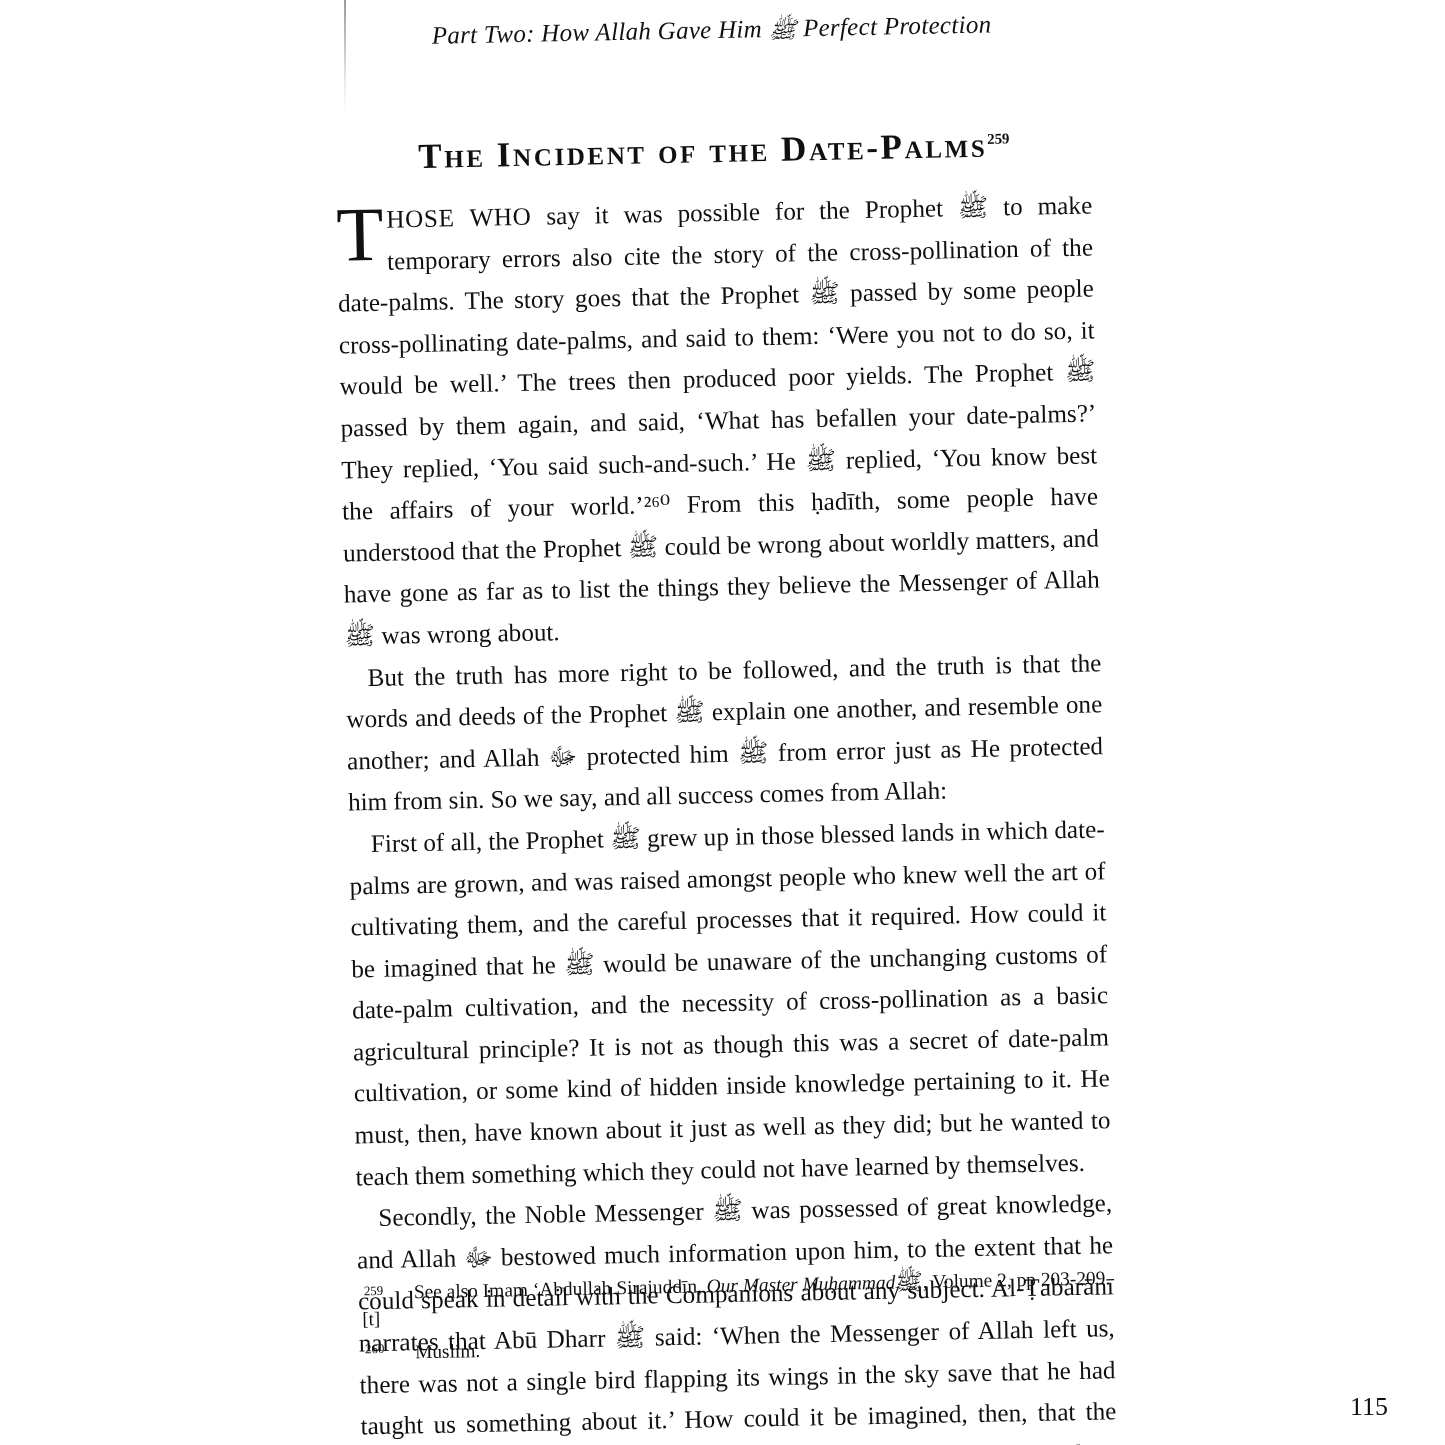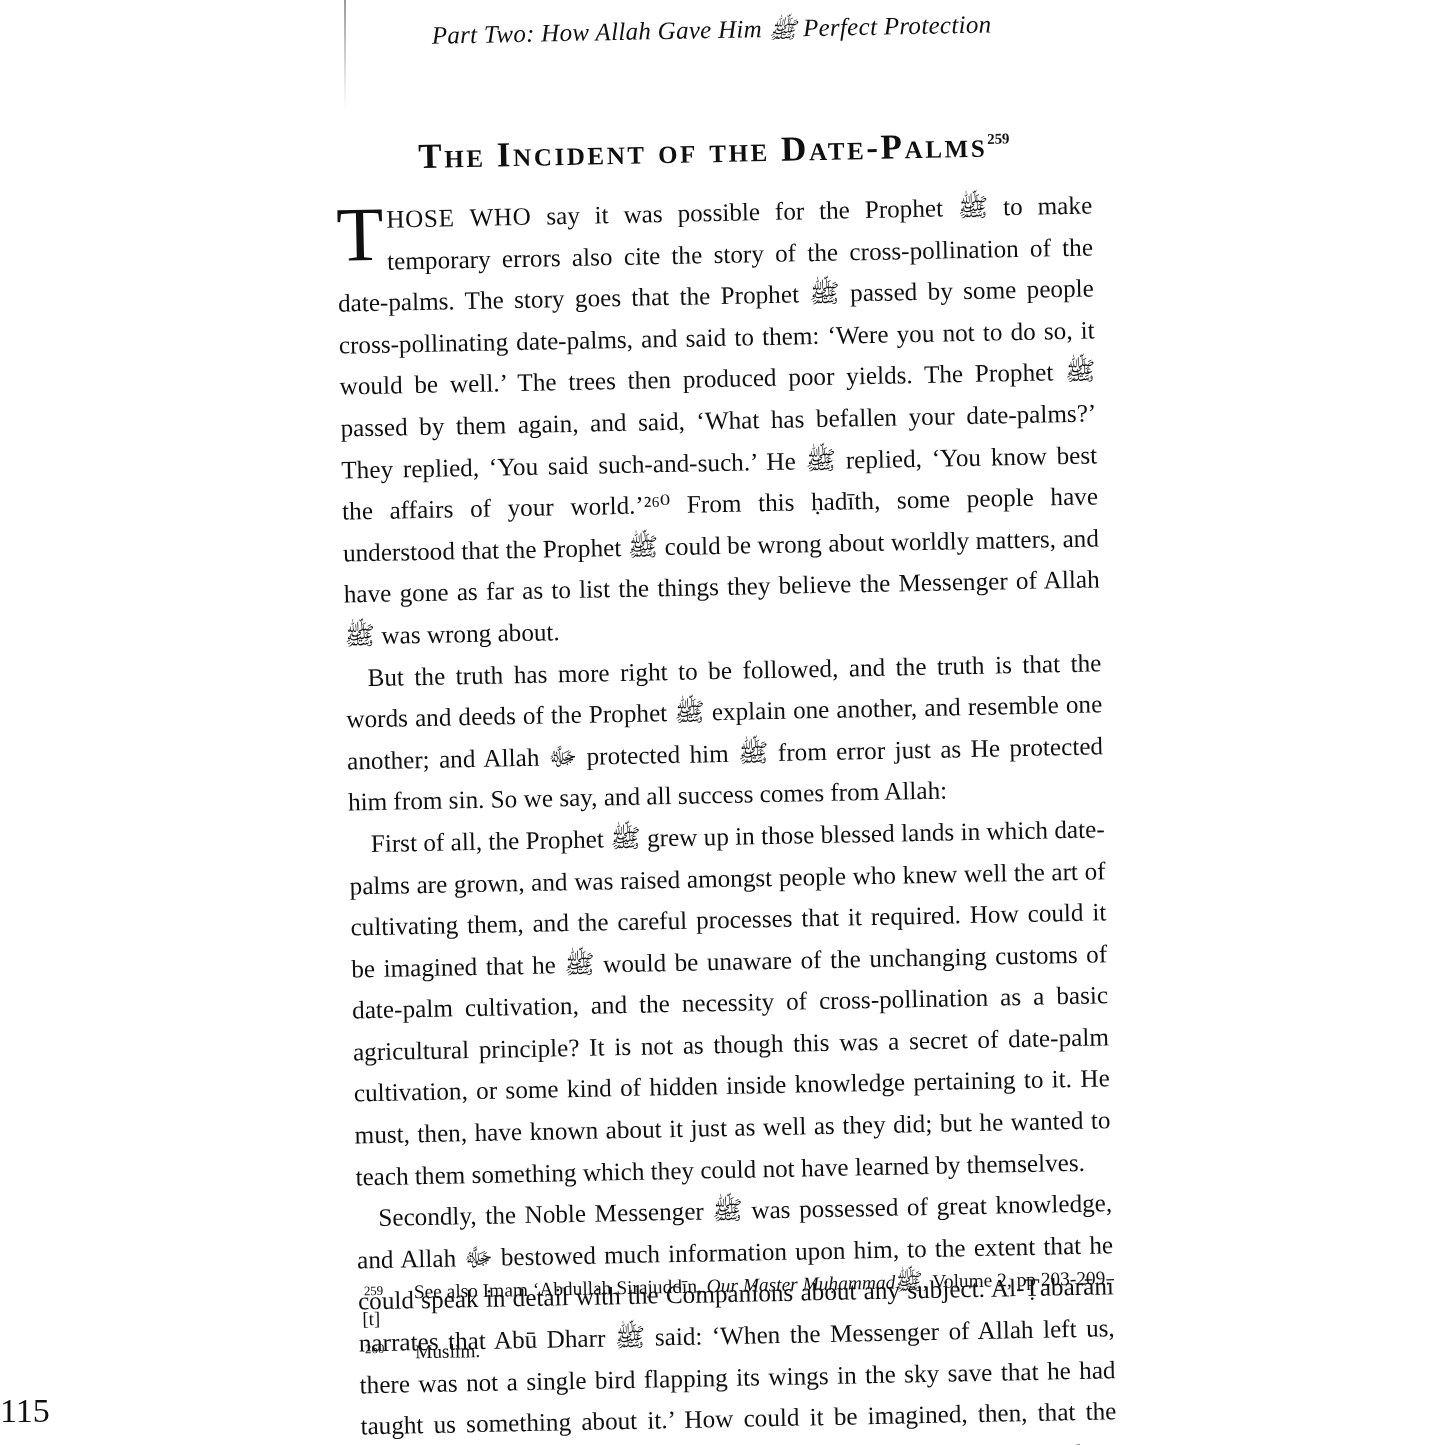--- a/index.html
+++ b/index.html
@@ -158,22 +158,22 @@
   .fn-row.second { margin-top: 32px; }
   .fn-row.second .fn-num { top: -4px; }
   .fn-text i { font-style: italic; }
 
   
   #folio {
     position: absolute;
     left: 0;
     top: 1392px;
     width: 1388px;
-    text-align: left;
-    font-size: 34px;
+    text-align: right;
+    font-size: 26px;
   }
 </style>
 </head>
 <body>
 
 <div id="page">
 
   <div id="gutter-streak"></div>
 
   <div id="print-block">

